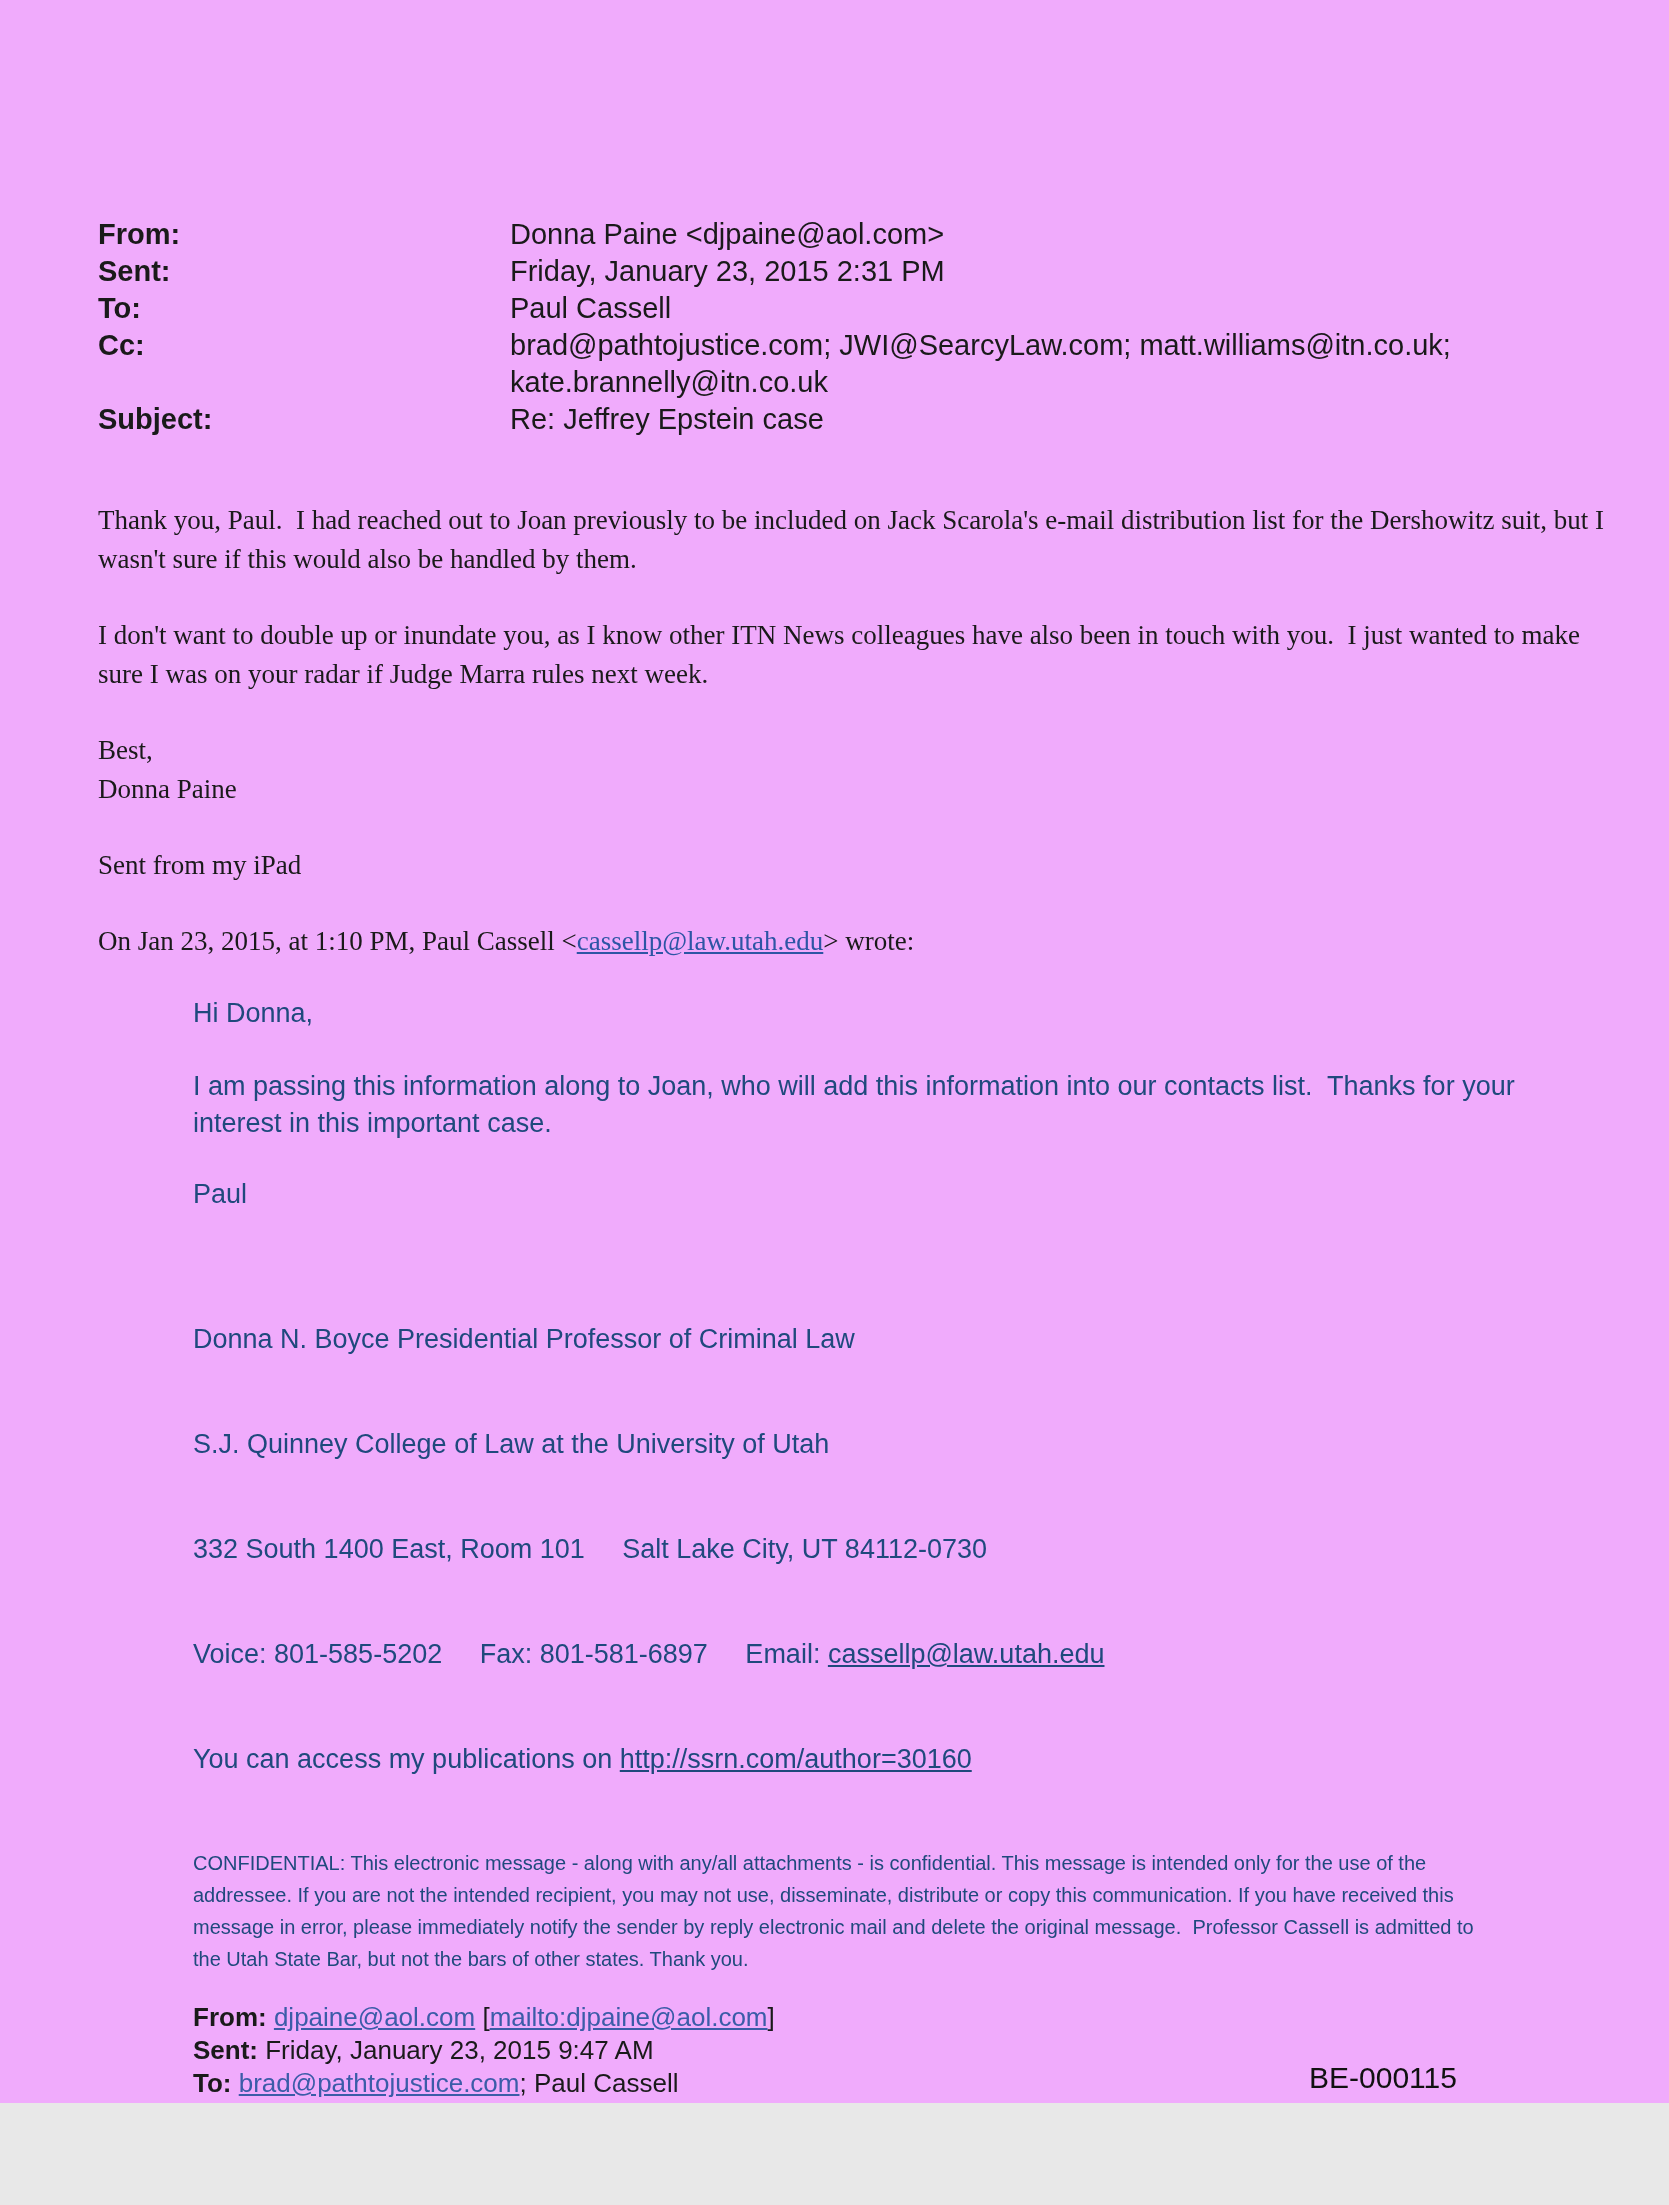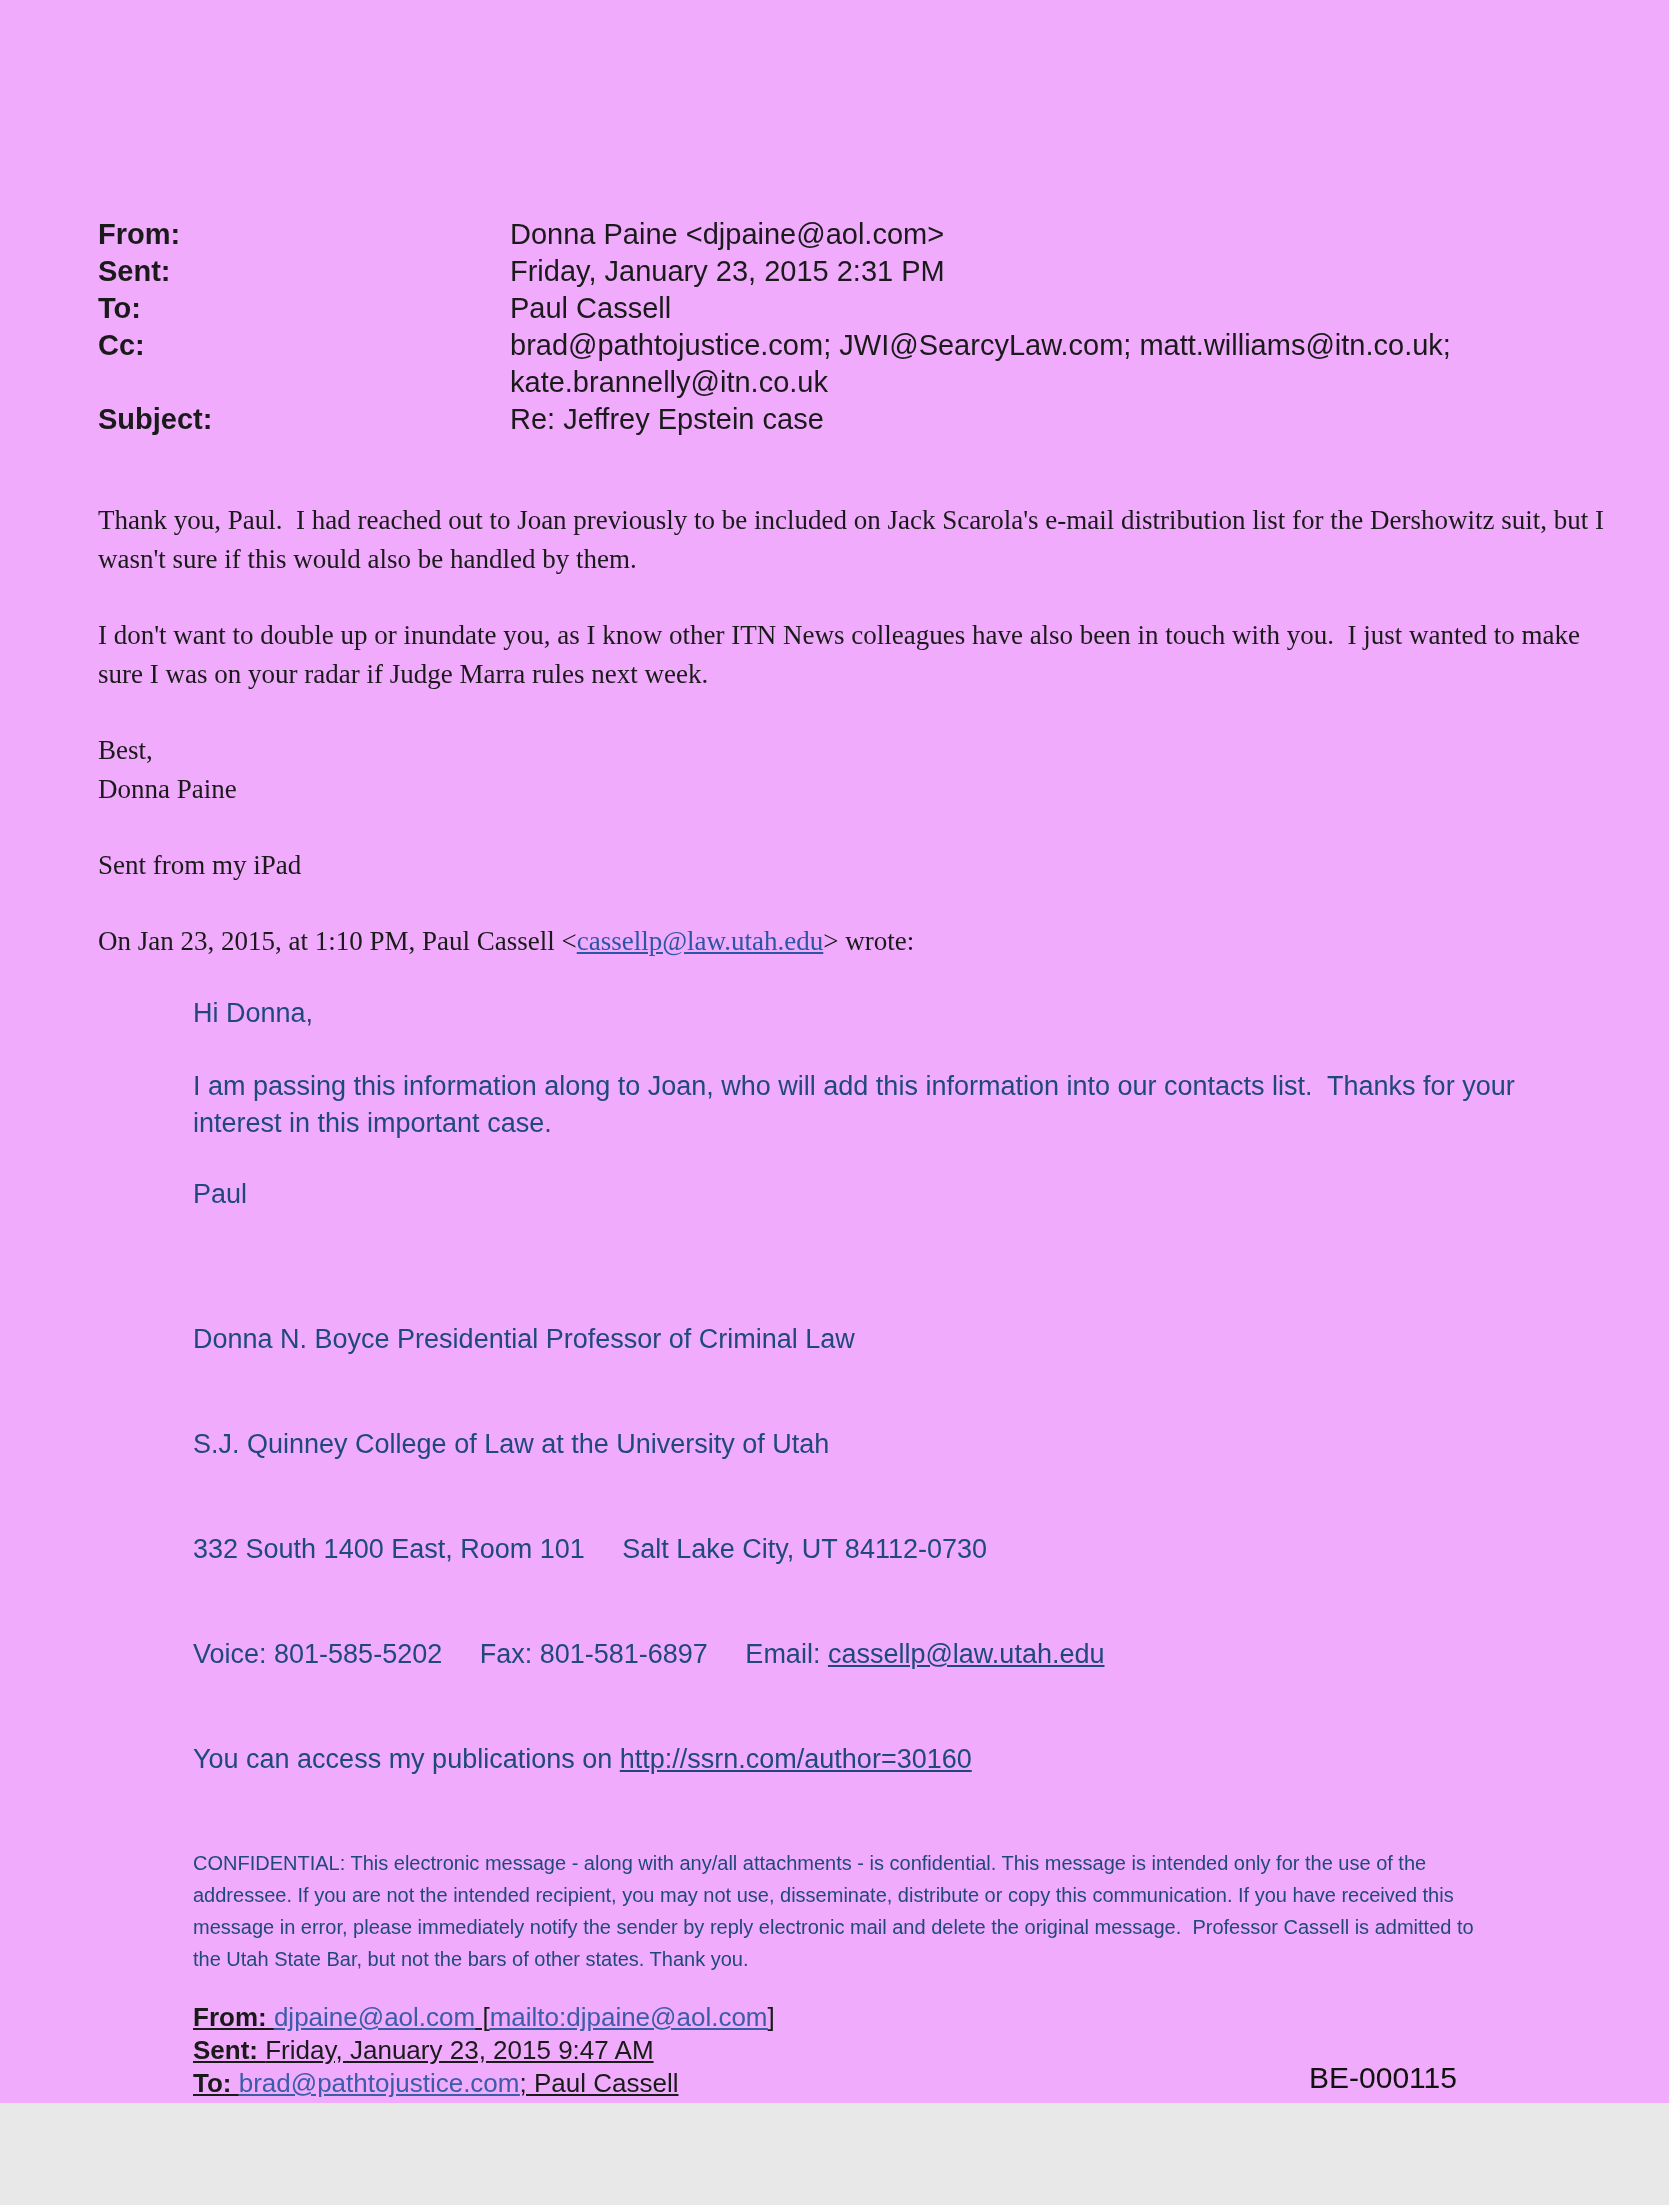--- a/index.html
+++ b/index.html
@@ -36,21 +36,21 @@
   .sig{line-height:35px;white-space:pre-wrap;}
   .sig-line{white-space:pre-wrap;}
   .blue-link{color:#1F497D;text-decoration:underline;cursor:pointer;}
   .confidential{
     width:1290px;
     font-size:20px;line-height:32px;
     margin:0 0 26px 0;white-space:pre-wrap;
   }
   
   .orig-hdr{color:#1a1a1a;font-size:26px;line-height:33px;margin:0 0 41px 0;}
-  .orig-hdr .row{white-space:pre-wrap;text-decoration:underline;}
+  .orig-hdr .row{white-space:pre-wrap;}
   .orig-label{font-weight:bold;color:#1a1a1a;}
   .orig-link{color:#3b5ca8;text-decoration:underline;cursor:pointer;}
   .orig-plain{color:#1a1a1a;}
   
   .bates{position:absolute;top:2061px;left:1309px;font-size:30px;color:#111;}
   .stamp{position:absolute;top:2135px;right:36px;font-size:32px;color:#111;letter-spacing:0.7px;}
 </style>
 </head>
 <body>
 

